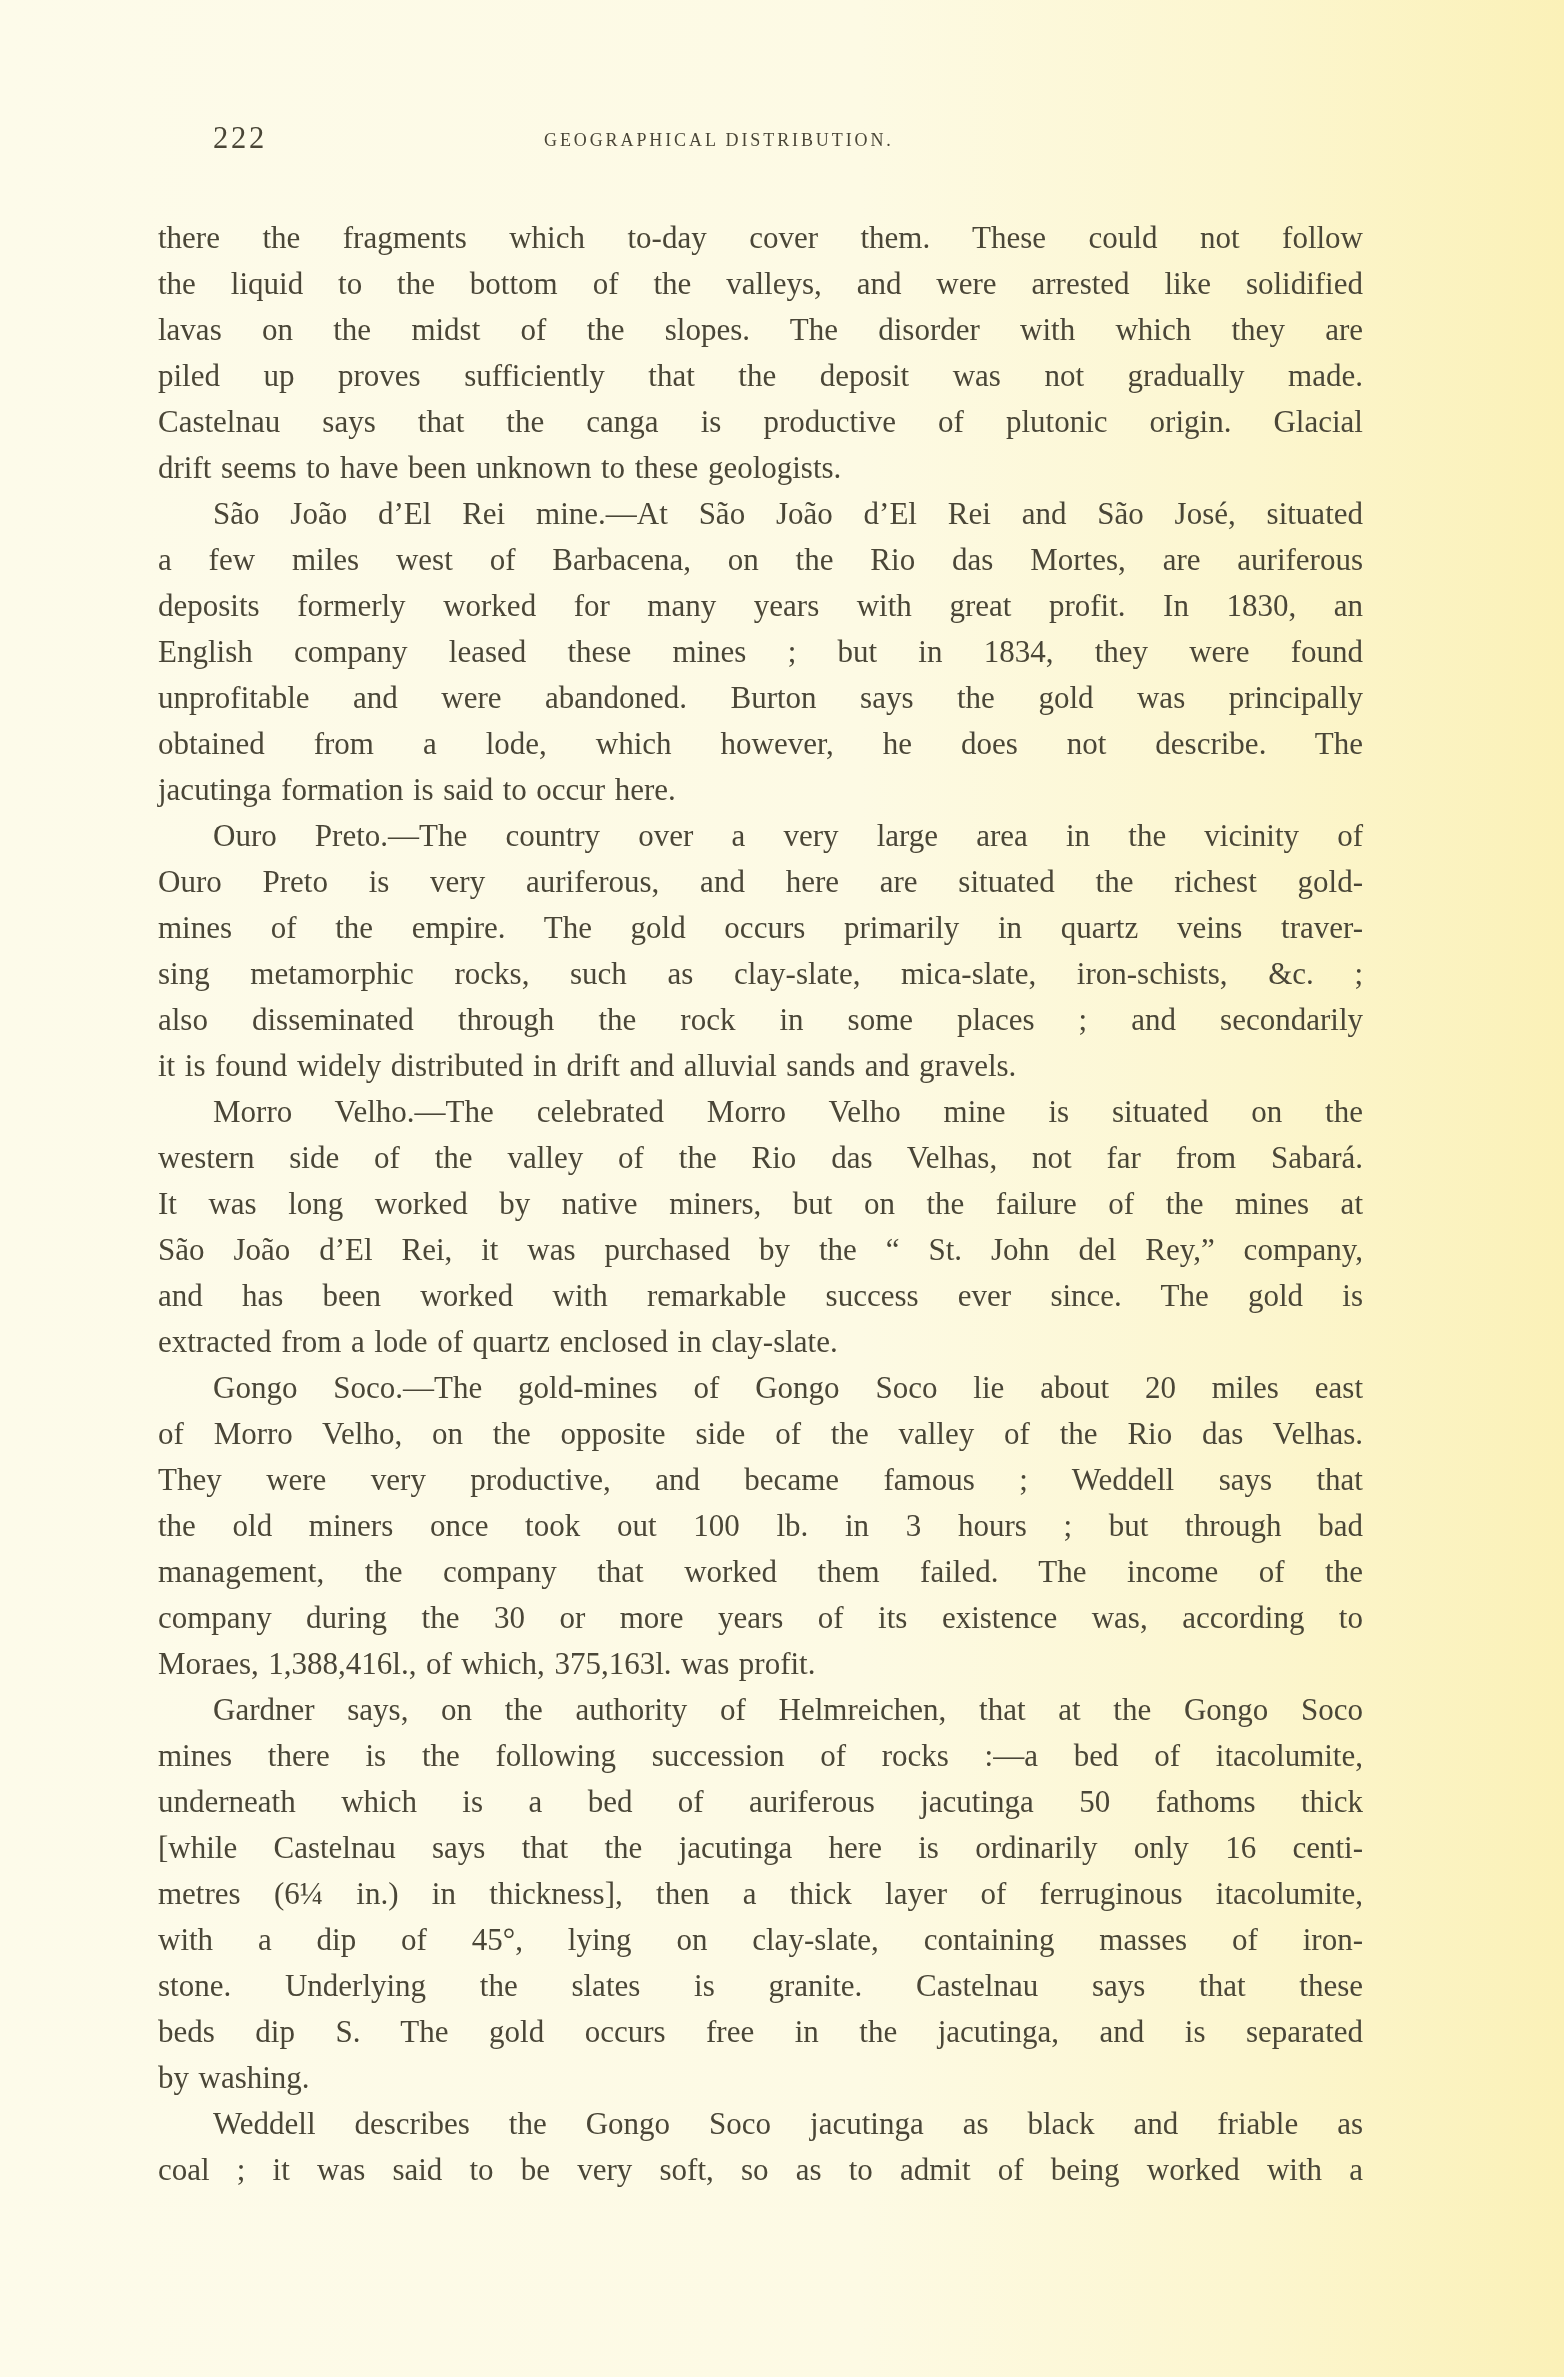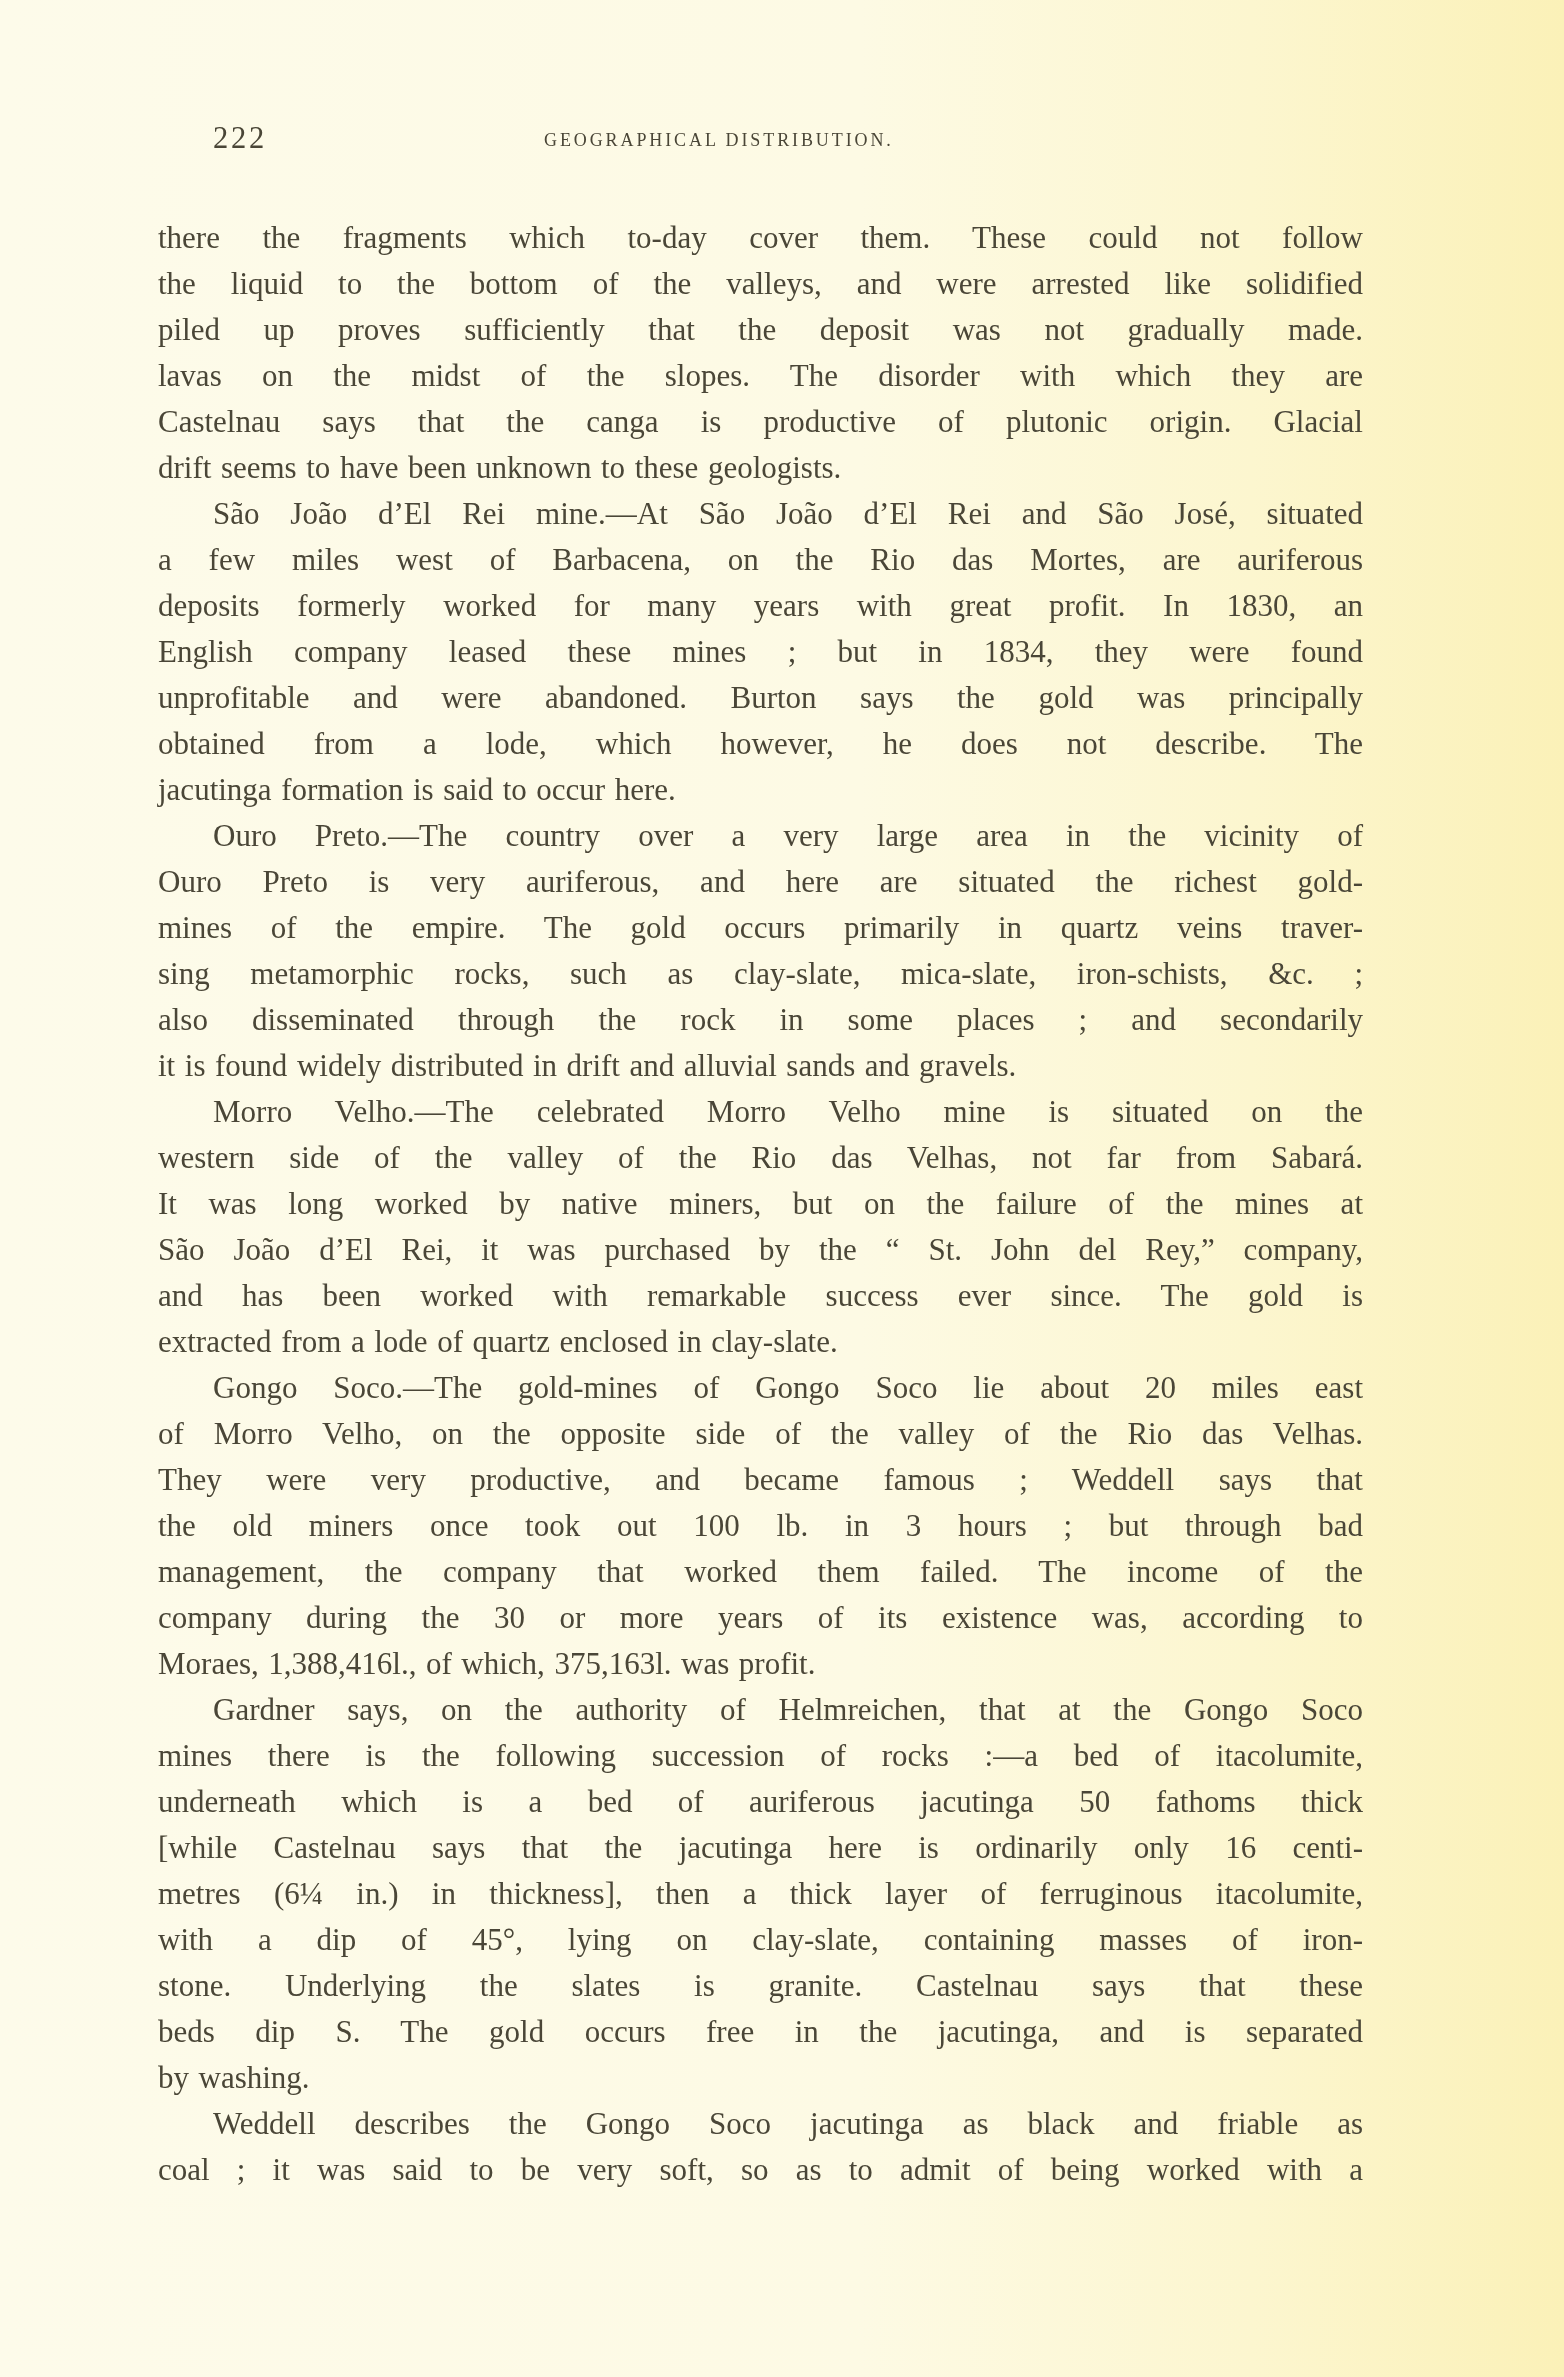--- a/index.html
+++ b/index.html
@@ -67,22 +67,22 @@
 
 <div class="page">
   <div class="running-head">
     <span class="page-number">222</span>
     <span class="head-title">GEOGRAPHICAL DISTRIBUTION.</span>
   </div>
   <div class="body-text" id="body-text">
       <div>
         <span class="line"><span>there the fragments which to-day cover them.  These could not follow</span></span>
         <span class="line"><span>the liquid to the bottom of the valleys, and were arrested like solidified</span></span>
+        <span class="line"><span>lavas on the midst of the slopes.  The disorder with which they are</span></span>
         <span class="line"><span>piled up proves sufficiently that the deposit was not gradually made.</span></span>
-        <span class="line"><span>lavas on the midst of the slopes.  The disorder with which they are</span></span>
         <span class="line"><span>Castelnau says that the </span><span class="it">canga</span><span> is productive of plutonic origin.  Glacial</span></span>
         <span class="line last"><span>drift seems to have been unknown to these geologists.</span></span>
       </div>
       <div>
         <span class="line indent"><span>São João d’El Rei mine.—At São João d’El Rei and São José, situated</span></span>
         <span class="line"><span>a few miles west of Barbacena, on the Rio das Mortes, are auriferous</span></span>
         <span class="line"><span>deposits formerly worked for many years with great profit.  In 1830, an</span></span>
         <span class="line"><span>English company leased these mines ; but in 1834, they were found</span></span>
         <span class="line"><span>unprofitable and were abandoned.  Burton says the gold was principally</span></span>
         <span class="line"><span>obtained from a lode, which however, he does not describe.  The</span></span>

